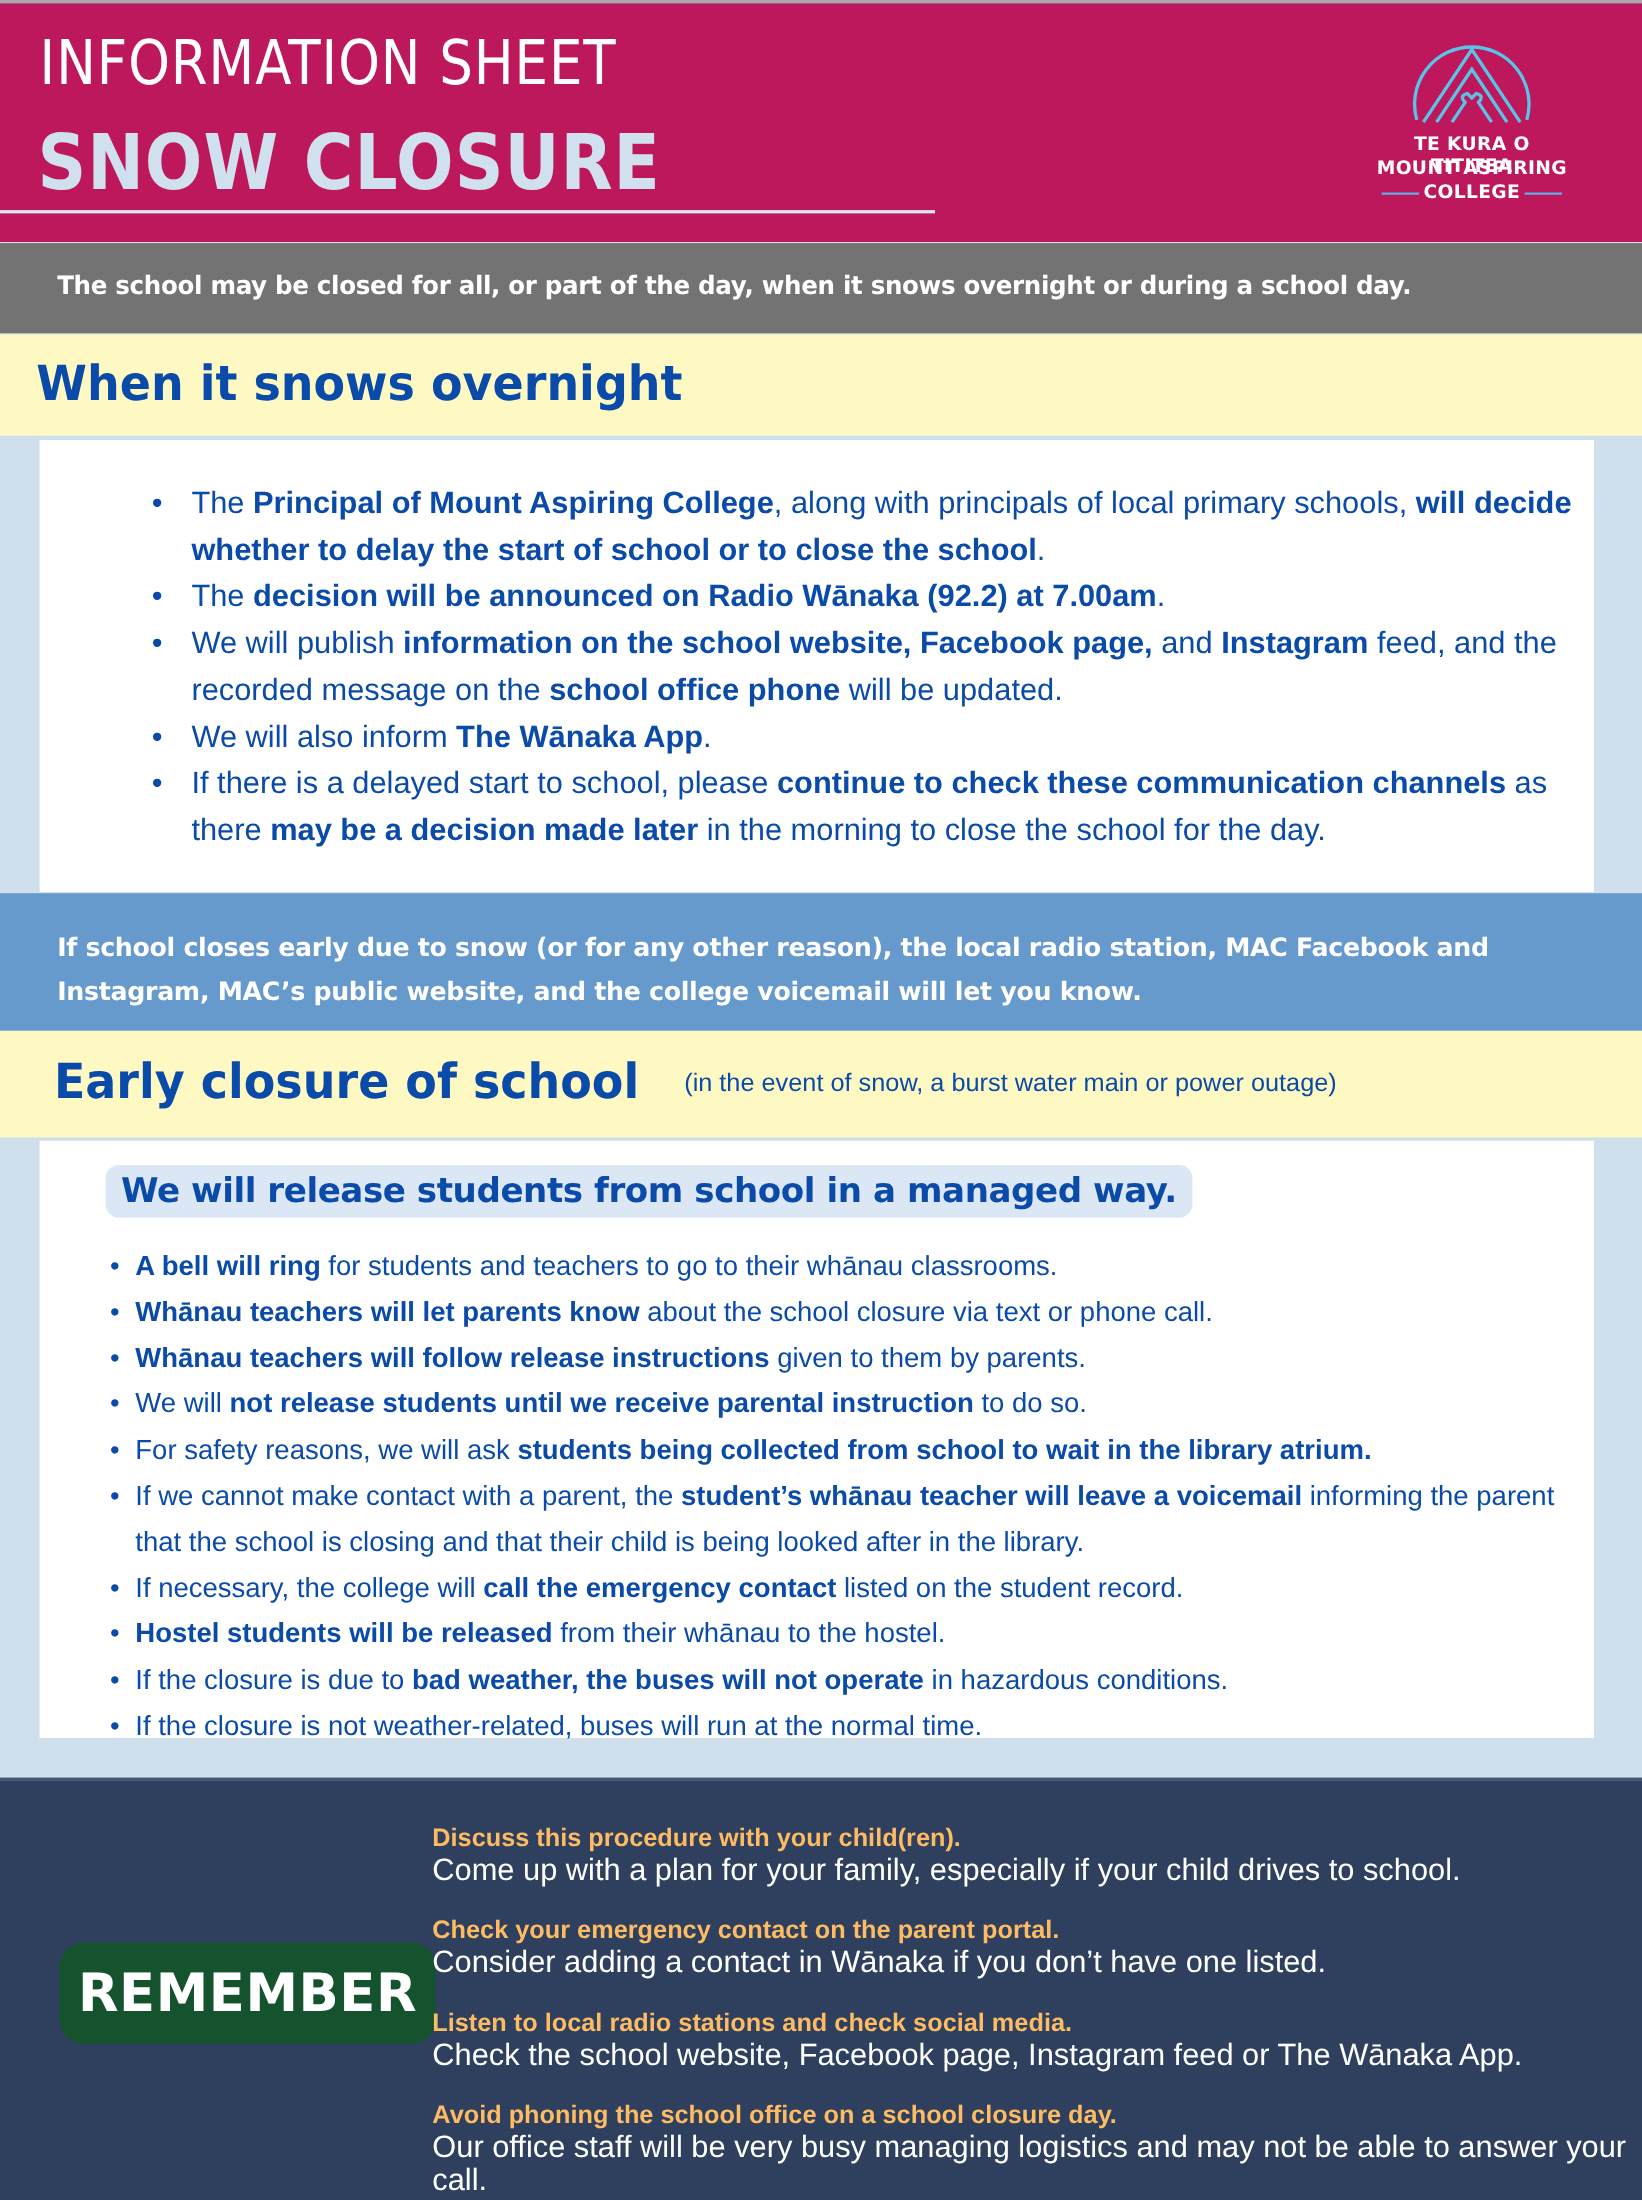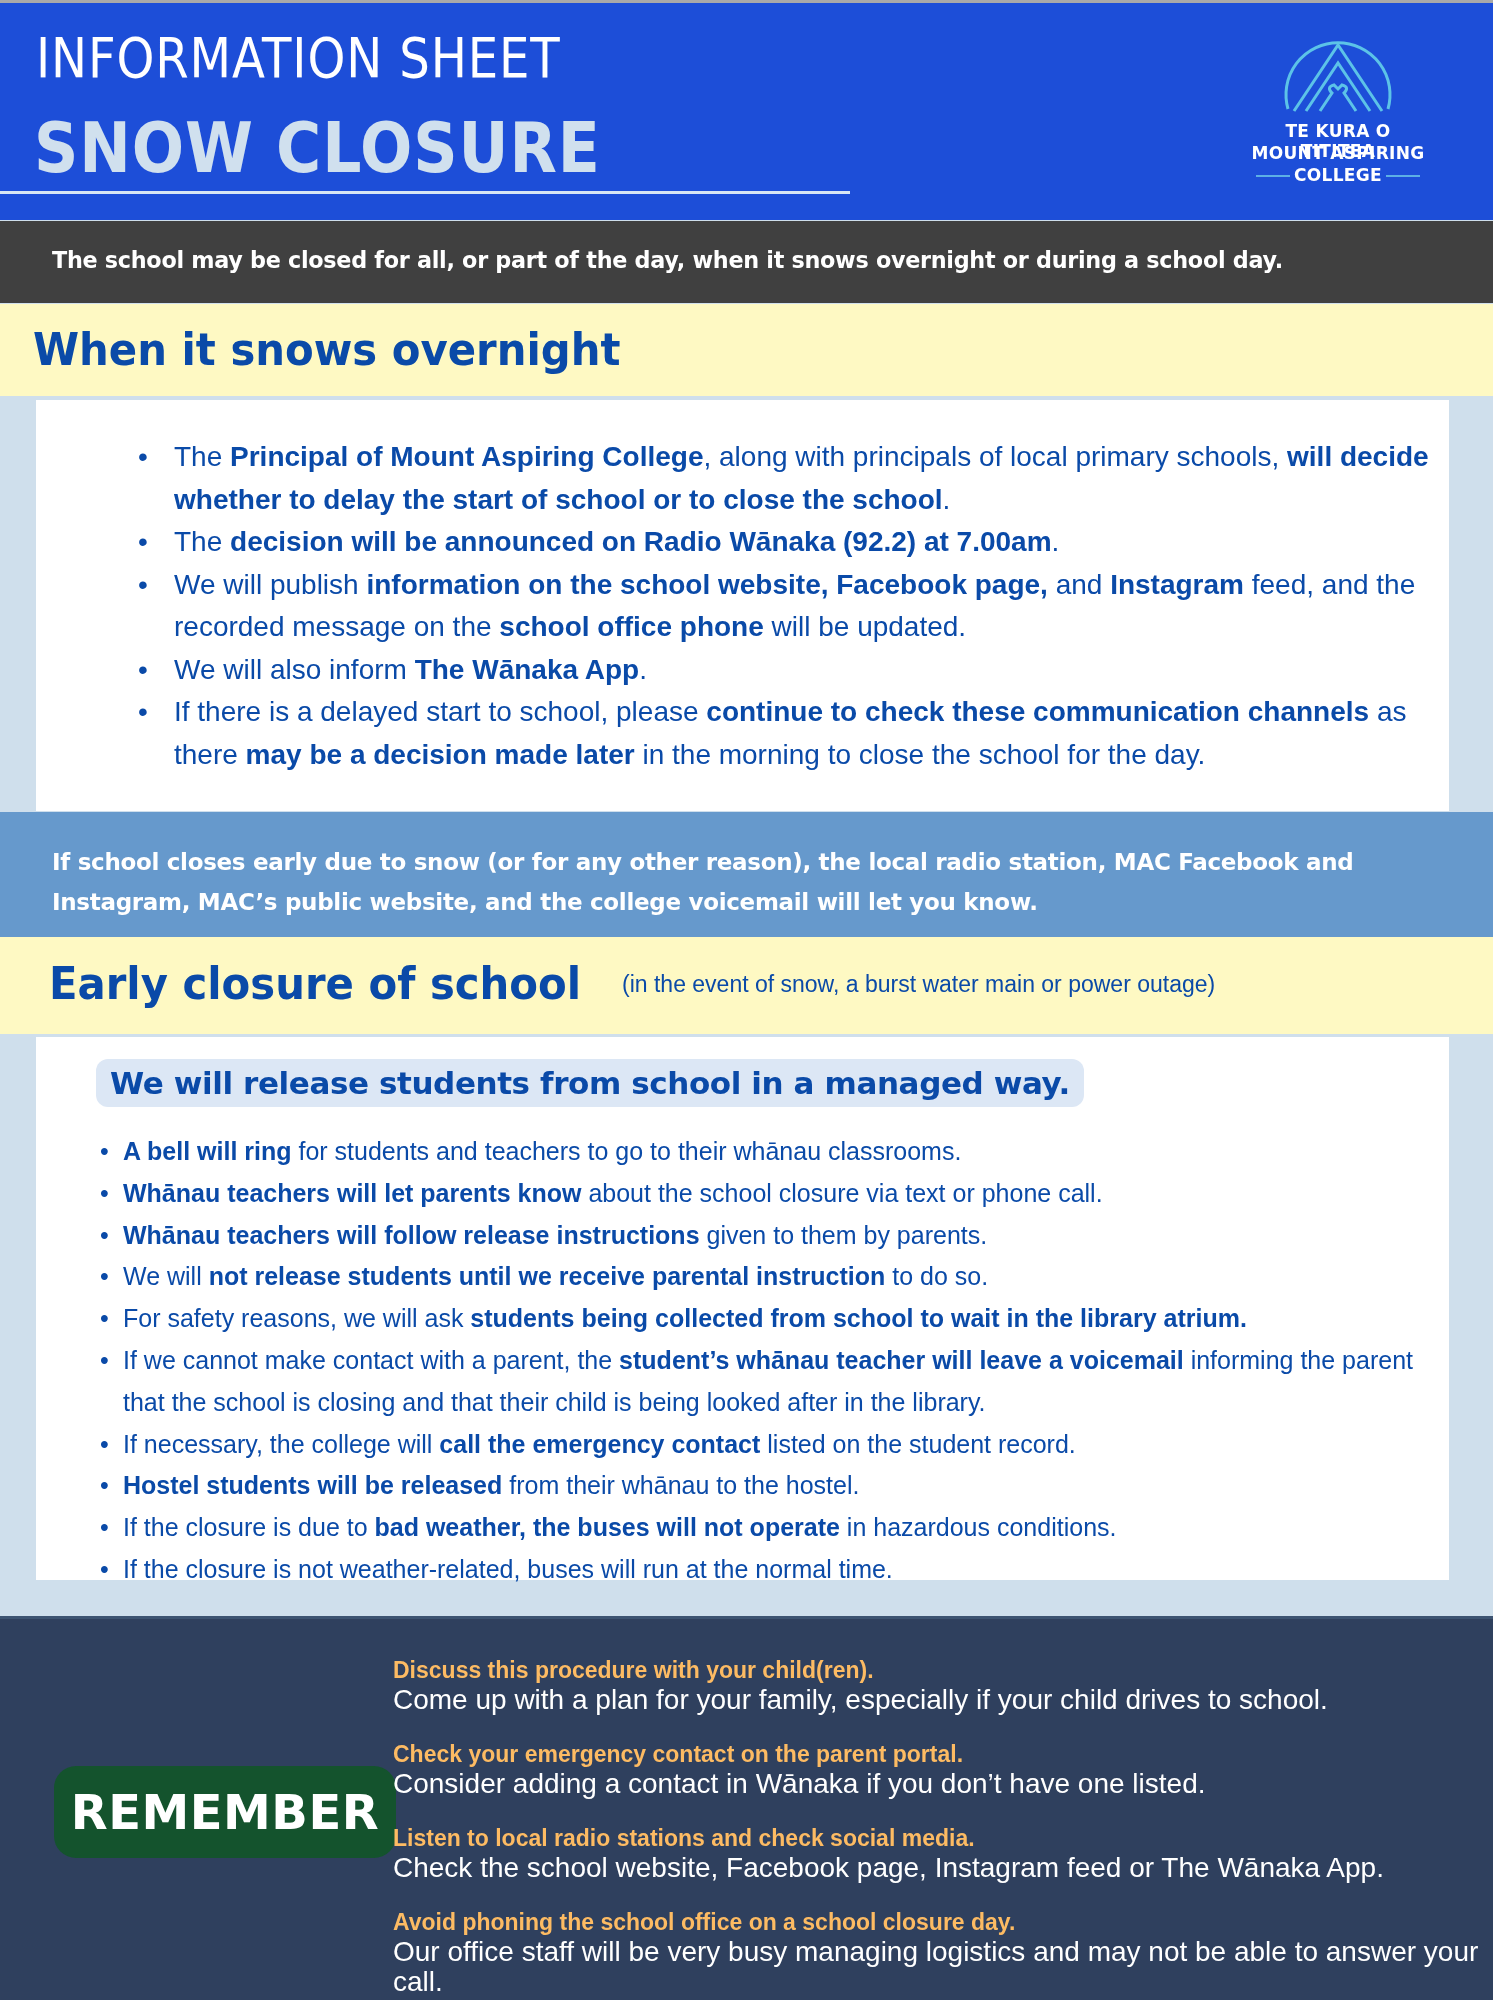--- a/index.html
+++ b/index.html
@@ -6,21 +6,21 @@
   body {
     width: 1493px; height: 2000px; overflow: hidden;
     background: #ced f00;
     background: #cfdfec;
     font-family: "Liberation Sans", sans-serif;
     position: relative;
   }
   .topline { position:absolute; left:0; top:0; width:1493px; height:3px; background:#a9a9a9; }
   .header {
     position:absolute; left:0; top:3px; width:1493px; height:217px;
-    background:#1d4ed8;
+    background:#be185d;
   }
   .h-info {
     position:absolute; left:36px; top:22px; color:#ffffff;
     font-size:56px; font-weight:400; letter-spacing:1px;
     font-family:"DejaVu Sans", sans-serif; transform:scaleX(0.86); transform-origin:left;
   }
   .h-title {
     position:absolute; left:34px; top:104px; color:#d0e0ee;
     font-size:70px; font-weight:700; font-family:"DejaVu Sans", sans-serif;
     transform:scaleX(0.88); transform-origin:left; letter-spacing:1px;
@@ -31,21 +31,21 @@
   .logo-line {
     position:absolute; left:0; width:180px; text-align:center; color:#ffffff;
     font-weight:700; font-size:17px; font-family:"DejaVu Sans", sans-serif; letter-spacing:0.3px;
   }
   .logo-l1 { top:98px; }
   .logo-l2 { top:120px; }
   .logo-l3 { top:142px; }
   .logo-dash { position:absolute; top:152px; width:34px; height:2px; background:#5cb0e6; }
 
   .band1 {
-    position:absolute; left:0; top:221px; width:1493px; height:82px; background:#404040;
+    position:absolute; left:0; top:221px; width:1493px; height:82px; background:#737373;
   }
   .band1 p, .band2 p {
     margin:0; position:absolute; left:52px; color:#ffffff; font-weight:700;
     font-size:23px; font-family:"DejaVu Sans", sans-serif; letter-spacing:-0.3px;
   }
   .band1 p { top:26px; transform:scaleX(0.97); transform-origin:left; }
 
   .orange {
     position:absolute; left:0; width:1493px; background:#fef9c3;
   }

